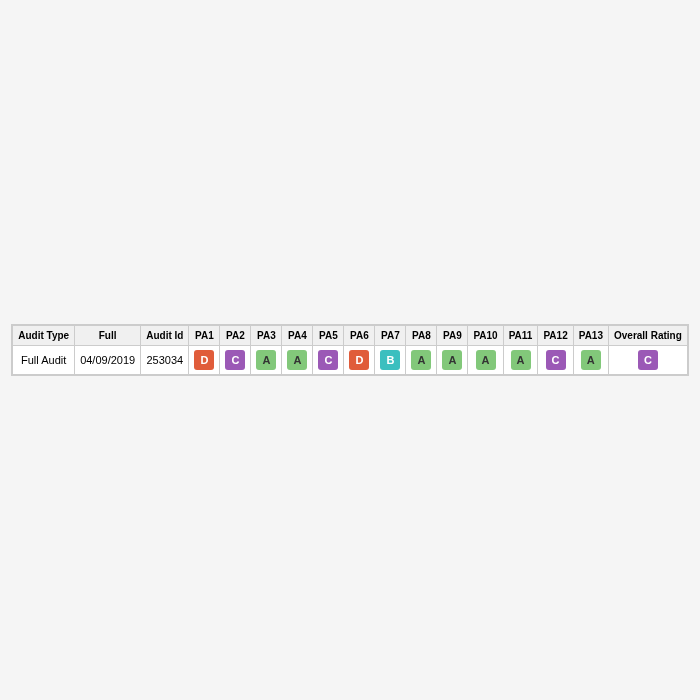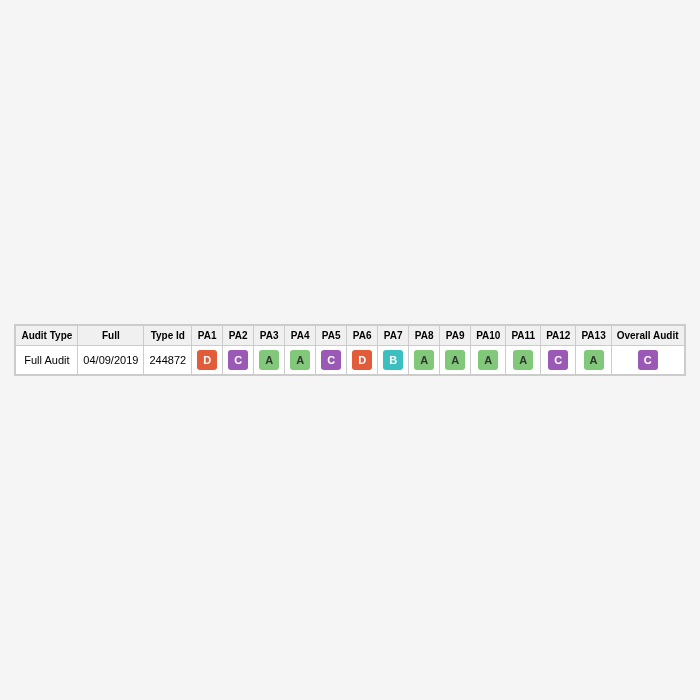--- a/index.html
+++ b/index.html
@@ -58,42 +58,42 @@
   </style>
 </head>
 <body>
 
 <div class="table-wrapper">
   <table>
     <thead>
       <tr>
         <th class="audit-type-header">Audit Type</th>
         <th>Full</th>
-        <th>Type Id</th>
+        <th>Audit Id</th>
         <th>PA1</th>
         <th>PA2</th>
         <th>PA3</th>
         <th>PA4</th>
         <th>PA5</th>
         <th>PA6</th>
         <th>PA7</th>
         <th>PA8</th>
         <th>PA9</th>
         <th>PA10</th>
         <th>PA11</th>
         <th>PA12</th>
         <th>PA13</th>
-        <th>Overall Audit</th>
+        <th>Overall Rating</th>
       </tr>
     </thead>
     <tbody>
       <tr>
         <td>Full Audit</td>
         <td>04/09/2019</td>
-        <td>244872</td>
+        <td>253034</td>
 
         <td><span class="rating-badge badge-red">D</span></td>
         <td><span class="rating-badge badge-purple">C</span></td>
         <td><span class="rating-badge badge-green">A</span></td>
         <td><span class="rating-badge badge-green">A</span></td>
         <td><span class="rating-badge badge-purple">C</span></td>
         <td><span class="rating-badge badge-red">D</span></td>
         <td><span class="rating-badge badge-teal">B</span></td>
         <td><span class="rating-badge badge-green">A</span></td>
         <td><span class="rating-badge badge-green">A</span></td>

